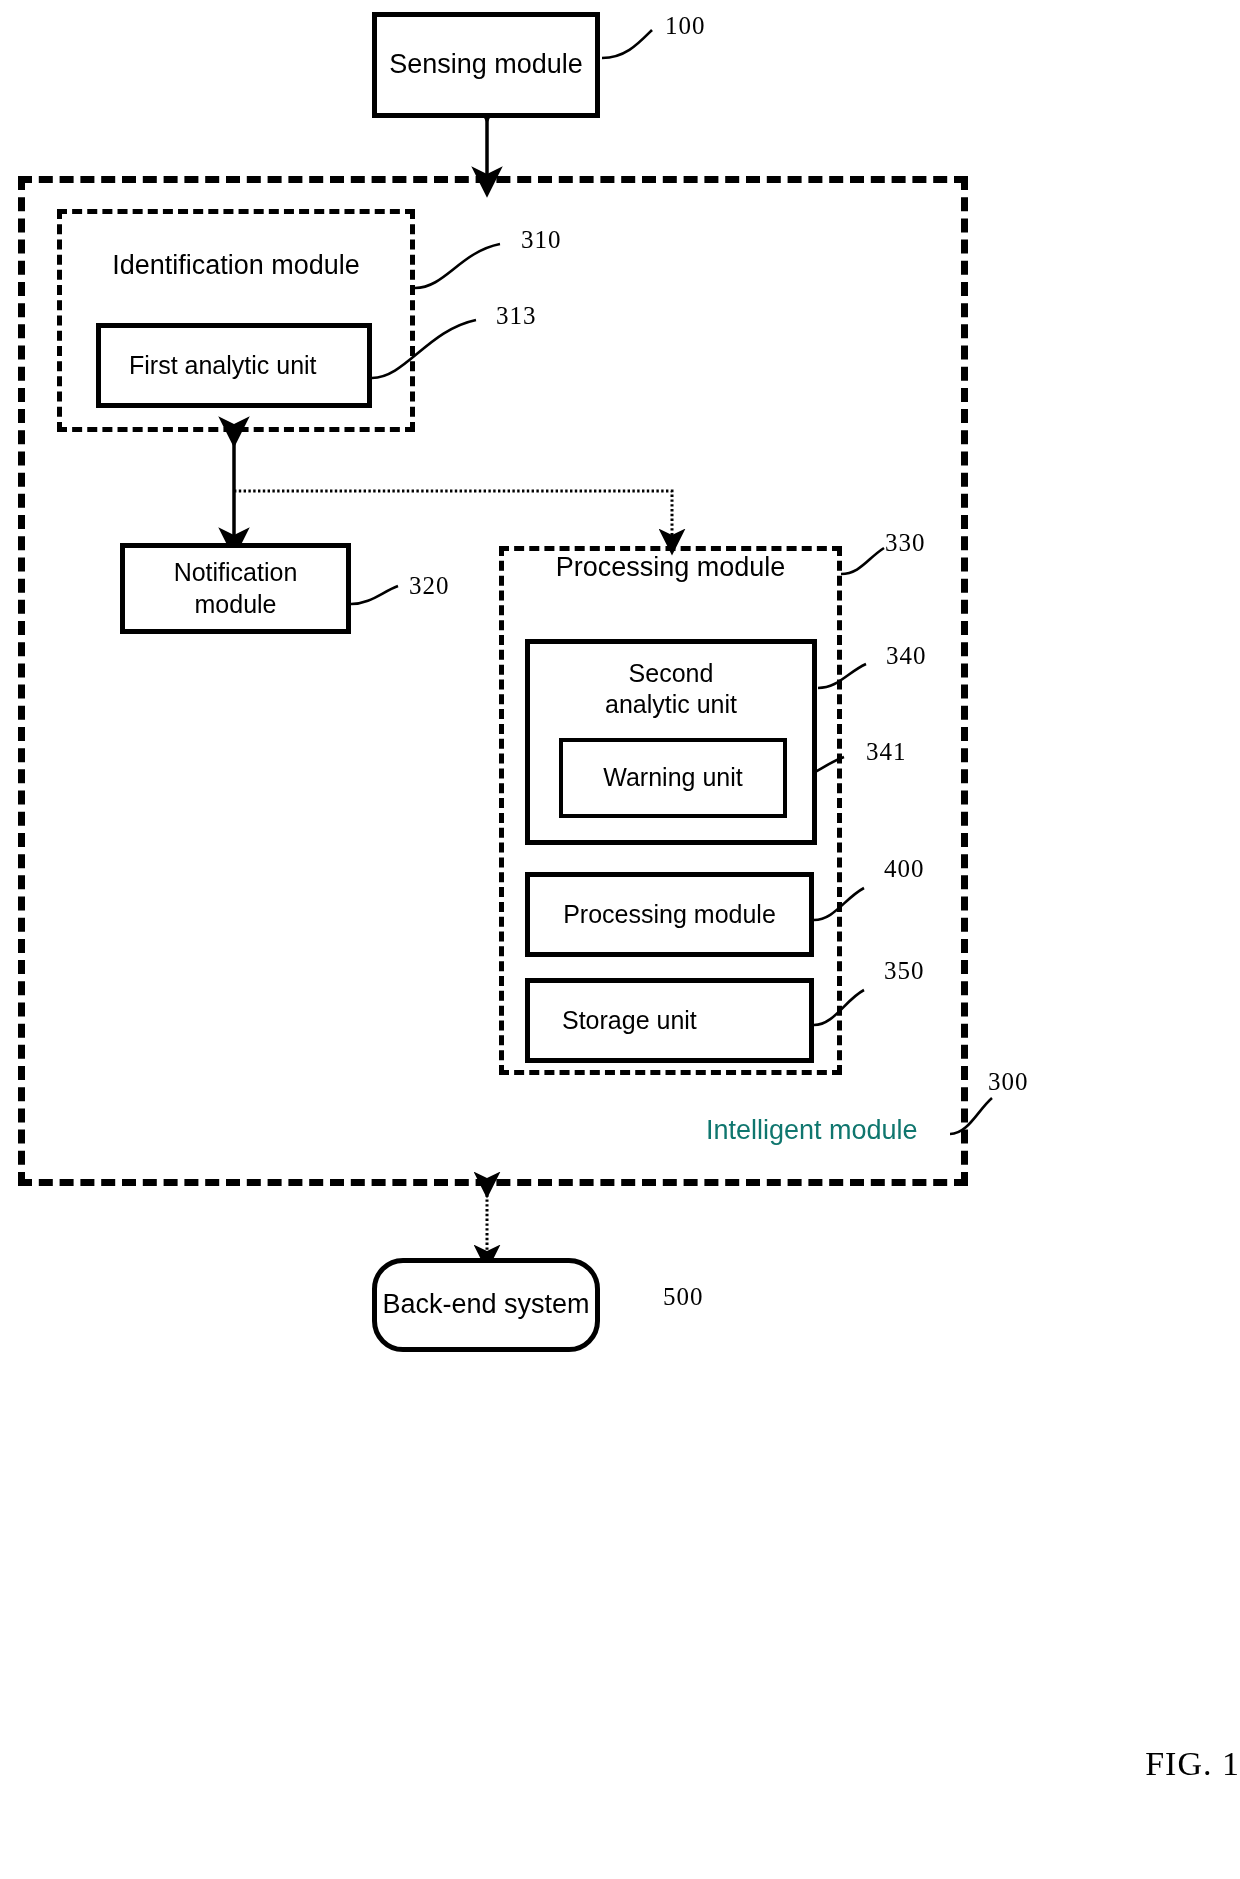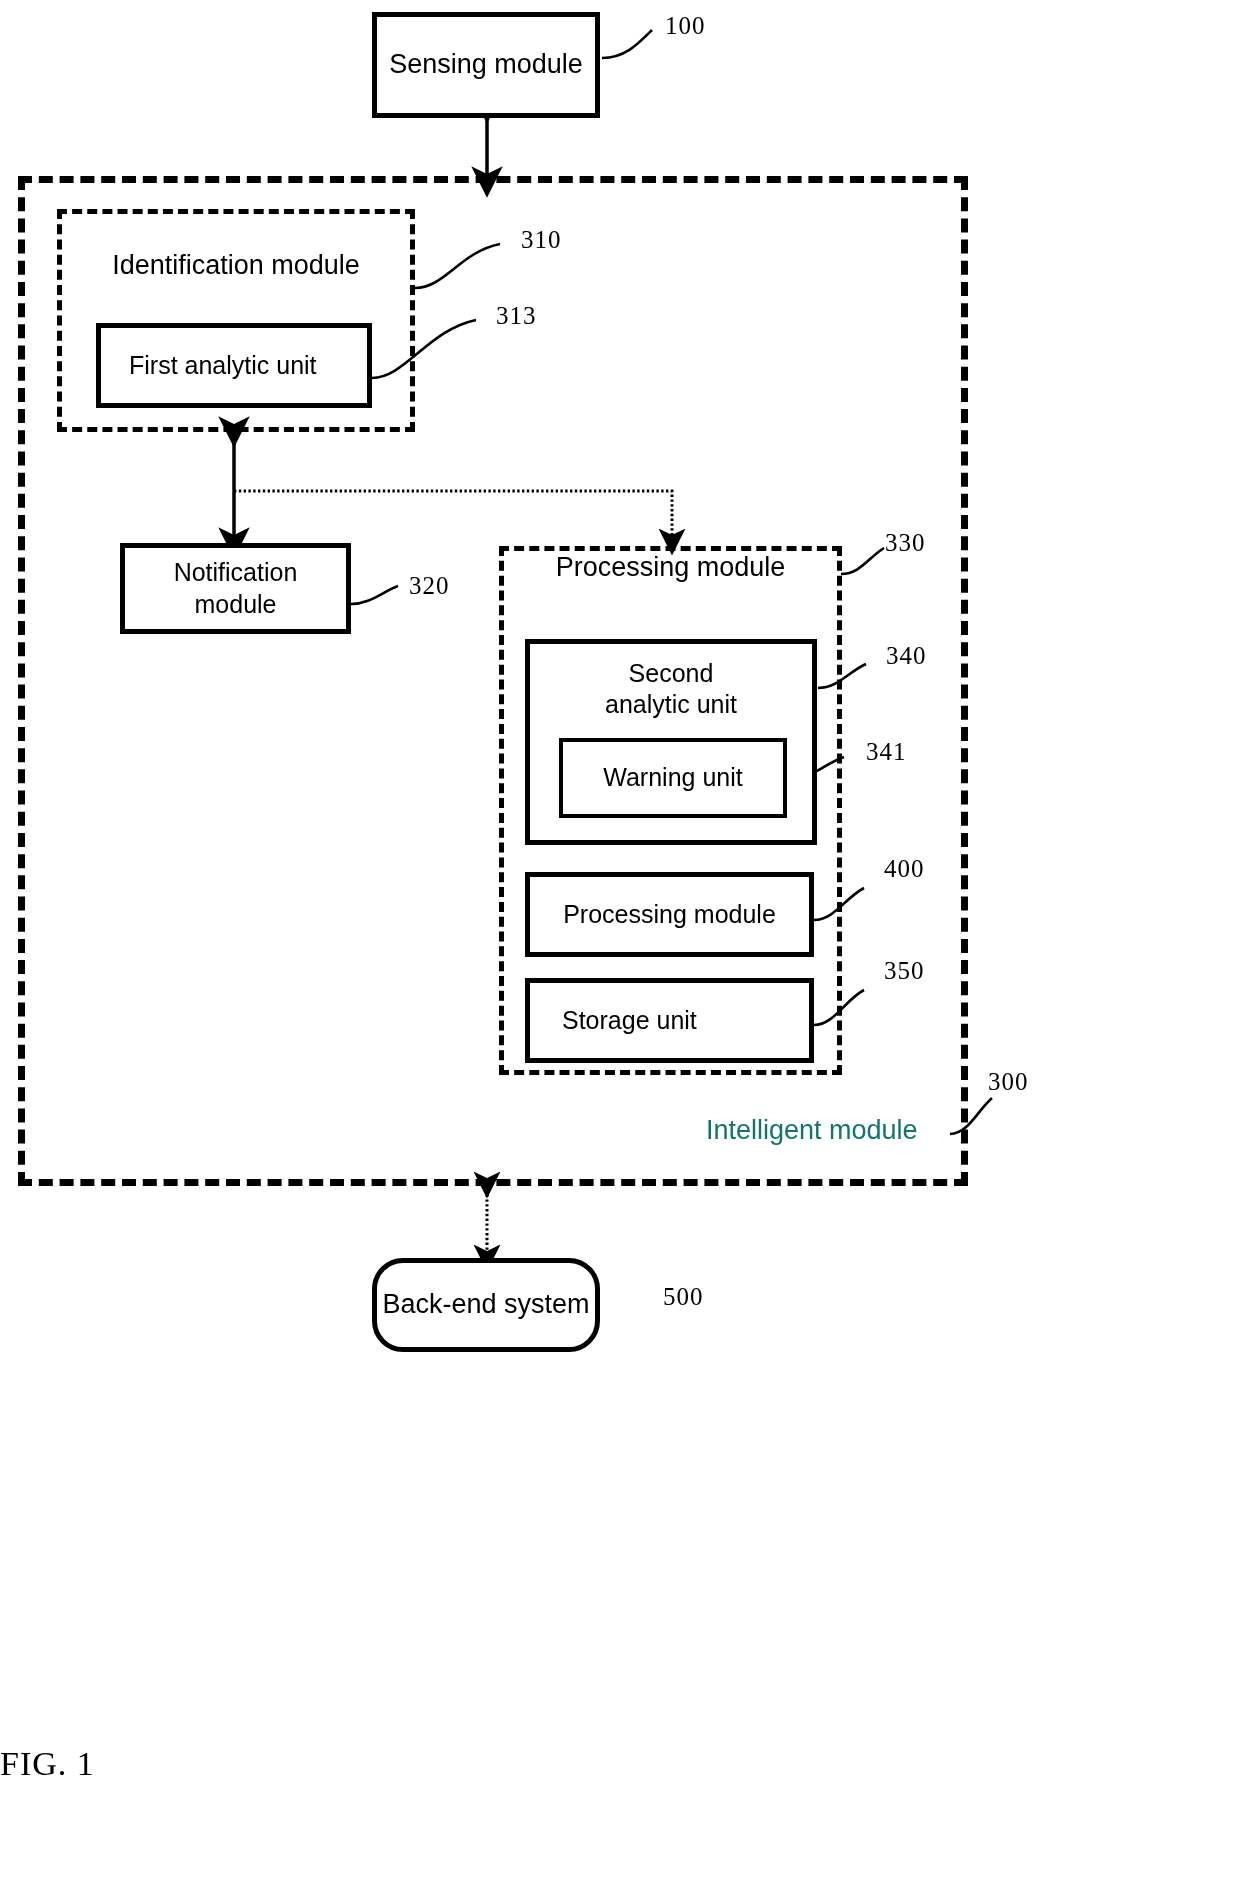--- a/index.html
+++ b/index.html
@@ -64,21 +64,21 @@
   .free-label {
     position: absolute;
     color: #0f766e;
     white-space: nowrap;
     font-family: "Liberation Sans", sans-serif;
   }
 
   .fig-caption {
     position: absolute;
     width: 100%;
-    text-align: left;
+    text-align: right;
     font-family: "Liberation Serif", serif;
     font-size: 34px;
     color: #000;
     letter-spacing: 1px;
   }
 
   svg.overlay {
     position: absolute;
     left: 0;
     top: 0;

